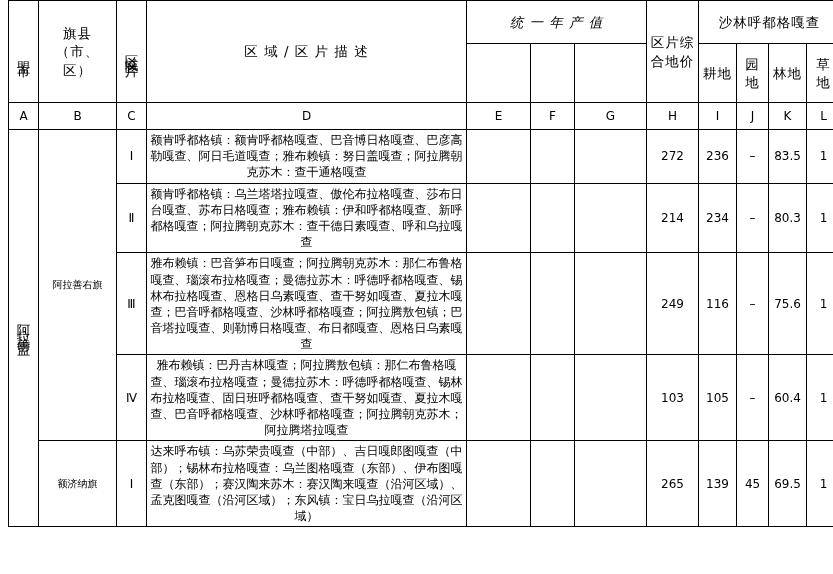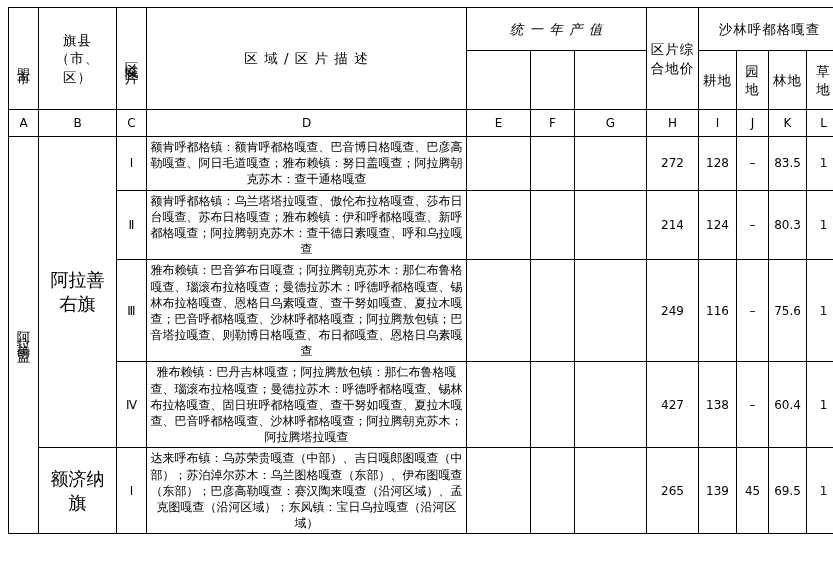--- a/index.html
+++ b/index.html
@@ -10,21 +10,21 @@
   body {
     font-family: "DejaVu Sans", "Liberation Sans", sans-serif;
     color: #000;
   }
   .page {
     width: 833px;
     height: 574px;
     position: relative;
     background: #fff;
     box-sizing: border-box;
-    padding: 7px 5px 0 8px;
+    padding: 0 5px 0 8px;
     overflow: hidden;
   }
   table.grid {
     border-collapse: collapse;
     table-layout: fixed;
     width: 820px;
     font-size: 12px;
   }
   table.grid td, table.grid th {
     border: 1px solid #000;
@@ -52,21 +52,21 @@
     display: inline-block;
     line-height: 1.1;
   }
   .desc {
     text-align: left;
     font-size: 12px;
     line-height: 1.5;
     padding: 4px 5px;
   }
   .rowlabel {
-    font-size: 18px;
+    font-size: 10px;
   }
   .letterrow td {
     height: 22px;
     font-size: 12px;
   }
   .col-a { width: 30px; }
   .col-b { width: 78px; }
   .col-c { width: 30px; }
   .col-d { width: 320px; }
   .col-e { width: 64px; }
@@ -136,33 +136,33 @@
     <tbody>
       <tr>
         <td rowspan="5" class="hdr-main"><span class="vert-wide">阿拉善盟</span></td>
         <td rowspan="4" class="rowlabel"><span>阿拉善右旗</span></td>
         <td>Ⅰ</td>
         <td class="desc">额肯呼都格镇：额肯呼都格嘎查、巴音博日格嘎查、巴彦高勒嘎查、阿日毛道嘎查；雅布赖镇：努日盖嘎查；阿拉腾朝克苏木：查干通格嘎查</td>
         <td></td>
         <td></td>
         <td></td>
         <td>272</td>
-        <td>128</td>
+        <td>236</td>
         <td>–</td>
         <td>83.5</td>
         <td>1</td>
       </tr>
       <tr>
         <td>Ⅱ</td>
         <td class="desc">额肯呼都格镇：乌兰塔塔拉嘎查、傲伦布拉格嘎查、莎布日台嘎查、苏布日格嘎查；雅布赖镇：伊和呼都格嘎查、新呼都格嘎查；阿拉腾朝克苏木：查干德日素嘎查、呼和乌拉嘎查</td>
         <td></td>
         <td></td>
         <td></td>
         <td>214</td>
-        <td>124</td>
+        <td>234</td>
         <td>–</td>
         <td>80.3</td>
         <td>1</td>
       </tr>
       <tr>
         <td>Ⅲ</td>
         <td class="desc">雅布赖镇：巴音笋布日嘎查；阿拉腾朝克苏木：那仁布鲁格嘎查、瑙滚布拉格嘎查；曼德拉苏木：呼德呼都格嘎查、锡林布拉格嘎查、恩格日乌素嘎查、查干努如嘎查、夏拉木嘎查；巴音呼都格嘎查、沙林呼都格嘎查；阿拉腾敖包镇；巴音塔拉嘎查、则勒博日格嘎查、布日都嘎查、恩格日乌素嘎查</td>
         <td></td>
         <td></td>
         <td></td>
@@ -171,30 +171,30 @@
         <td>–</td>
         <td>75.6</td>
         <td>1</td>
       </tr>
       <tr>
         <td>Ⅳ</td>
         <td class="desc">雅布赖镇：巴丹吉林嘎查；阿拉腾敖包镇：那仁布鲁格嘎查、瑙滚布拉格嘎查；曼德拉苏木：呼德呼都格嘎查、锡林布拉格嘎查、固日班呼都格嘎查、查干努如嘎查、夏拉木嘎查、巴音呼都格嘎查、沙林呼都格嘎查；阿拉腾朝克苏木；阿拉腾塔拉嘎查</td>
         <td></td>
         <td></td>
         <td></td>
-        <td>427</td>
-        <td>138</td>
+        <td>103</td>
+        <td>105</td>
         <td>–</td>
         <td>60.4</td>
         <td>1</td>
       </tr>
       <tr>
         <td class="rowlabel">额济纳旗</td>
         <td>Ⅰ</td>
-        <td class="desc">达来呼布镇：乌苏荣贵嘎查（中部）、吉日嘎郎图嘎查（中部）；苏泊淖尔苏木：乌兰图格嘎查（东部）、伊布图嘎查（东部）；巴彦高勒嘎查：赛汉陶来嘎查（沿河区域）、孟克图嘎查（沿河区域）；东风镇：宝日乌拉嘎查（沿河区域）</td>
+        <td class="desc">达来呼布镇：乌苏荣贵嘎查（中部）、吉日嘎郎图嘎查（中部）；锡林布拉格嘎查：乌兰图格嘎查（东部）、伊布图嘎查（东部）；赛汉陶来苏木：赛汉陶来嘎查（沿河区域）、孟克图嘎查（沿河区域）；东风镇：宝日乌拉嘎查（沿河区域）</td>
         <td></td>
         <td></td>
         <td></td>
         <td>265</td>
         <td>139</td>
         <td>45</td>
         <td>69.5</td>
         <td>1</td>
       </tr>
     </tbody>

